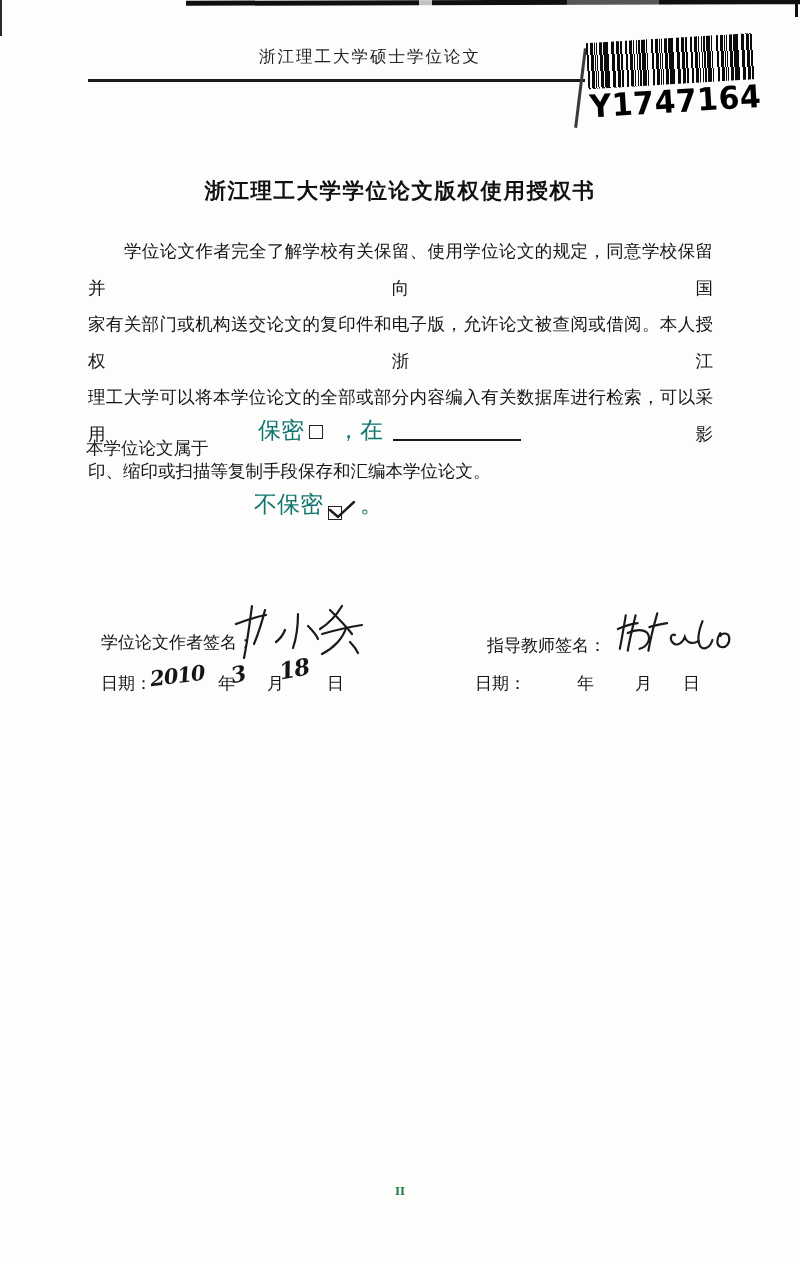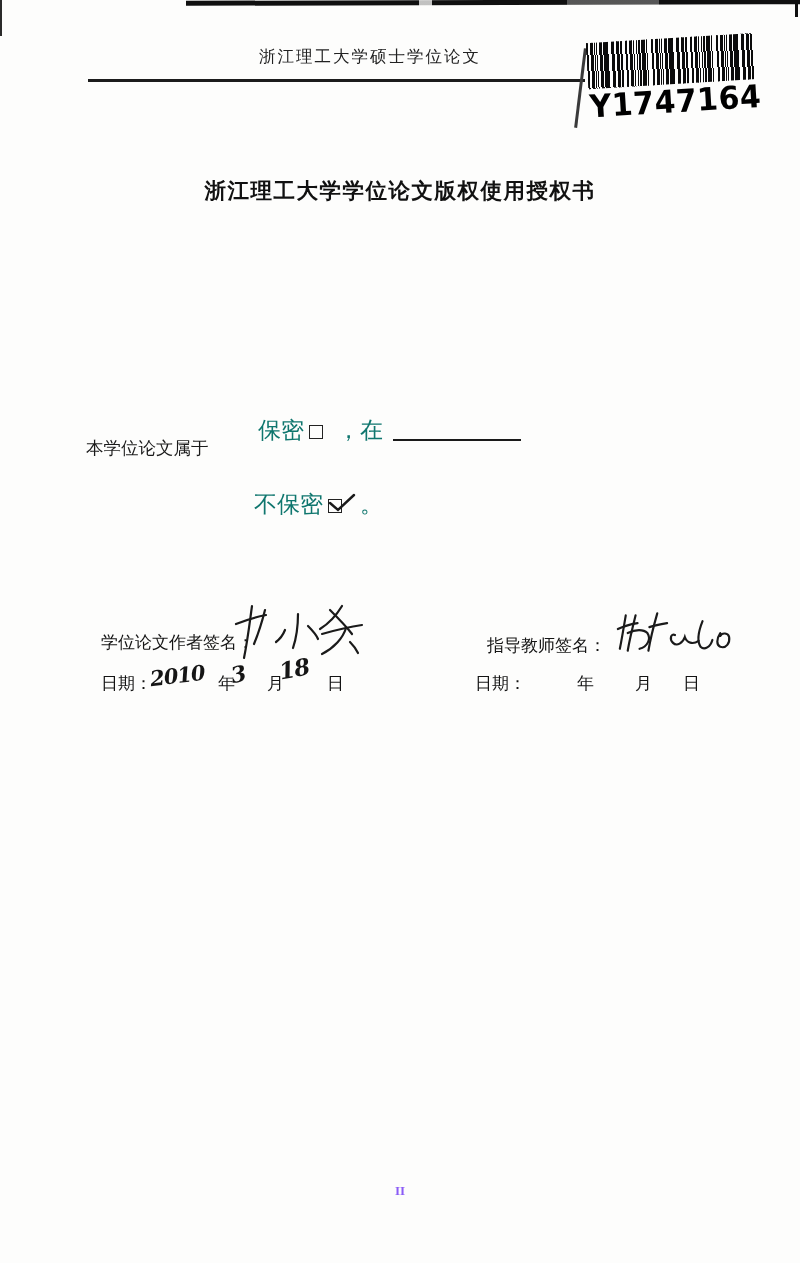--- a/index.html
+++ b/index.html
@@ -62,21 +62,21 @@
   .para-line.first { text-indent: 36px; }
   .para-line.last { text-align-last: left; }
 
   
   .row { position: absolute; display: flex; align-items: center; font-size: 23px; color: #0f766e; }
   .secret-row { left: 258px; top: 415px; }
   .checkbox { display: inline-block; width: 14px; height: 14px; border: 1.8px solid #222; position: relative; }
   .secret-row .checkbox { margin: 2px 14px 0 5px; }
   .blank-line { display: inline-block; width: 128px; border-bottom: 2.6px solid #1a1a1a; height: 20px; margin: 0 12px 0 10px; }
   .belongs-label { position: absolute; left: 86px; top: 436px; font-size: 17.5px; }
-  .public-row { left: 254px; top: 489px; }
+  .public-row { left: 254px; top: 489px; align-items: flex-end; }
   .public-row .checkbox { margin: 2px 2px 0 5px; }
   .check-mark { position: absolute; left: -2px; top: -8px; width: 30px; height: 22px; overflow: visible; }
   .public-period { margin-left: 16px; }
 
   
   .label { position: absolute; font-size: 17px; color: #141414; margin-left: 15px; }
   .author-sign-label { left: 86px; top: 631px; }
   .supervisor-sign-label { left: 472px; top: 634px; }
   .author-signature { position: absolute; left: 222px; top: 600px; width: 150px; height: 62px; }
   .supervisor-signature { position: absolute; left: 610px; top: 607px; width: 128px; height: 56px; }
@@ -93,21 +93,21 @@
   .unit-month-a { left: 252px; top: 672px; }
   .unit-day-a   { left: 312px; top: 672px; }
   .date-label-sup { left: 460px; top: 672px; }
   .unit-year-s  { left: 562px; top: 672px; }
   .unit-month-s { left: 620px; top: 672px; }
   .unit-day-s   { left: 668px; top: 672px; }
 
   
   .page-number {
     position: absolute; left: 0; right: 0; top: 1183px; text-align: center;
-    font-size: 13px; font-weight: 700; color: #8b5cf6; font-family: "Liberation Serif", serif;
+    font-size: 13px; font-weight: 700; color: #15803d; font-family: "Liberation Serif", serif;
   }
   svg path { stroke: #1a1a1a; stroke-width: 2.2; fill: none; stroke-linecap: round; }
 </style>
 </head>
 <body>
 
 <div class="page">
 
   <div class="scan-top-line"></div>
   <div class="scan-top-right-tick"></div>
@@ -117,20 +117,26 @@
   <div class="header-rule"></div>
   <div class="sticker-edge"></div>
 
   <div class="barcode">
     <div class="barcode-bars"></div>
     <div class="barcode-number">Y1747164</div>
   </div>
 
   <div class="doc-title">浙江理工大学学位论文版权使用授权书</div>
 
+  <div class="body-para">
+    <div class="para-line first">学位论文作者完全了解学校有关保留、使用学位论文的规定，同意学校保留并向国</div>
+    <div class="para-line">家有关部门或机构送交论文的复印件和电子版，允许论文被查阅或借阅。本人授权浙江</div>
+    <div class="para-line">理工大学可以将本学位论文的全部或部分内容编入有关数据库进行检索，可以采用影</div>
+    <div class="para-line last">印、缩印或扫描等复制手段保存和汇编本学位论文。</div>
+  </div>
 
   <div class="row secret-row">
     <span>保密</span>
     <span class="checkbox"></span>
     <span>，在</span>
     <span class="blank-line"></span>
   </div>
 
   <div class="belongs-label">本学位论文属于</div>
 

